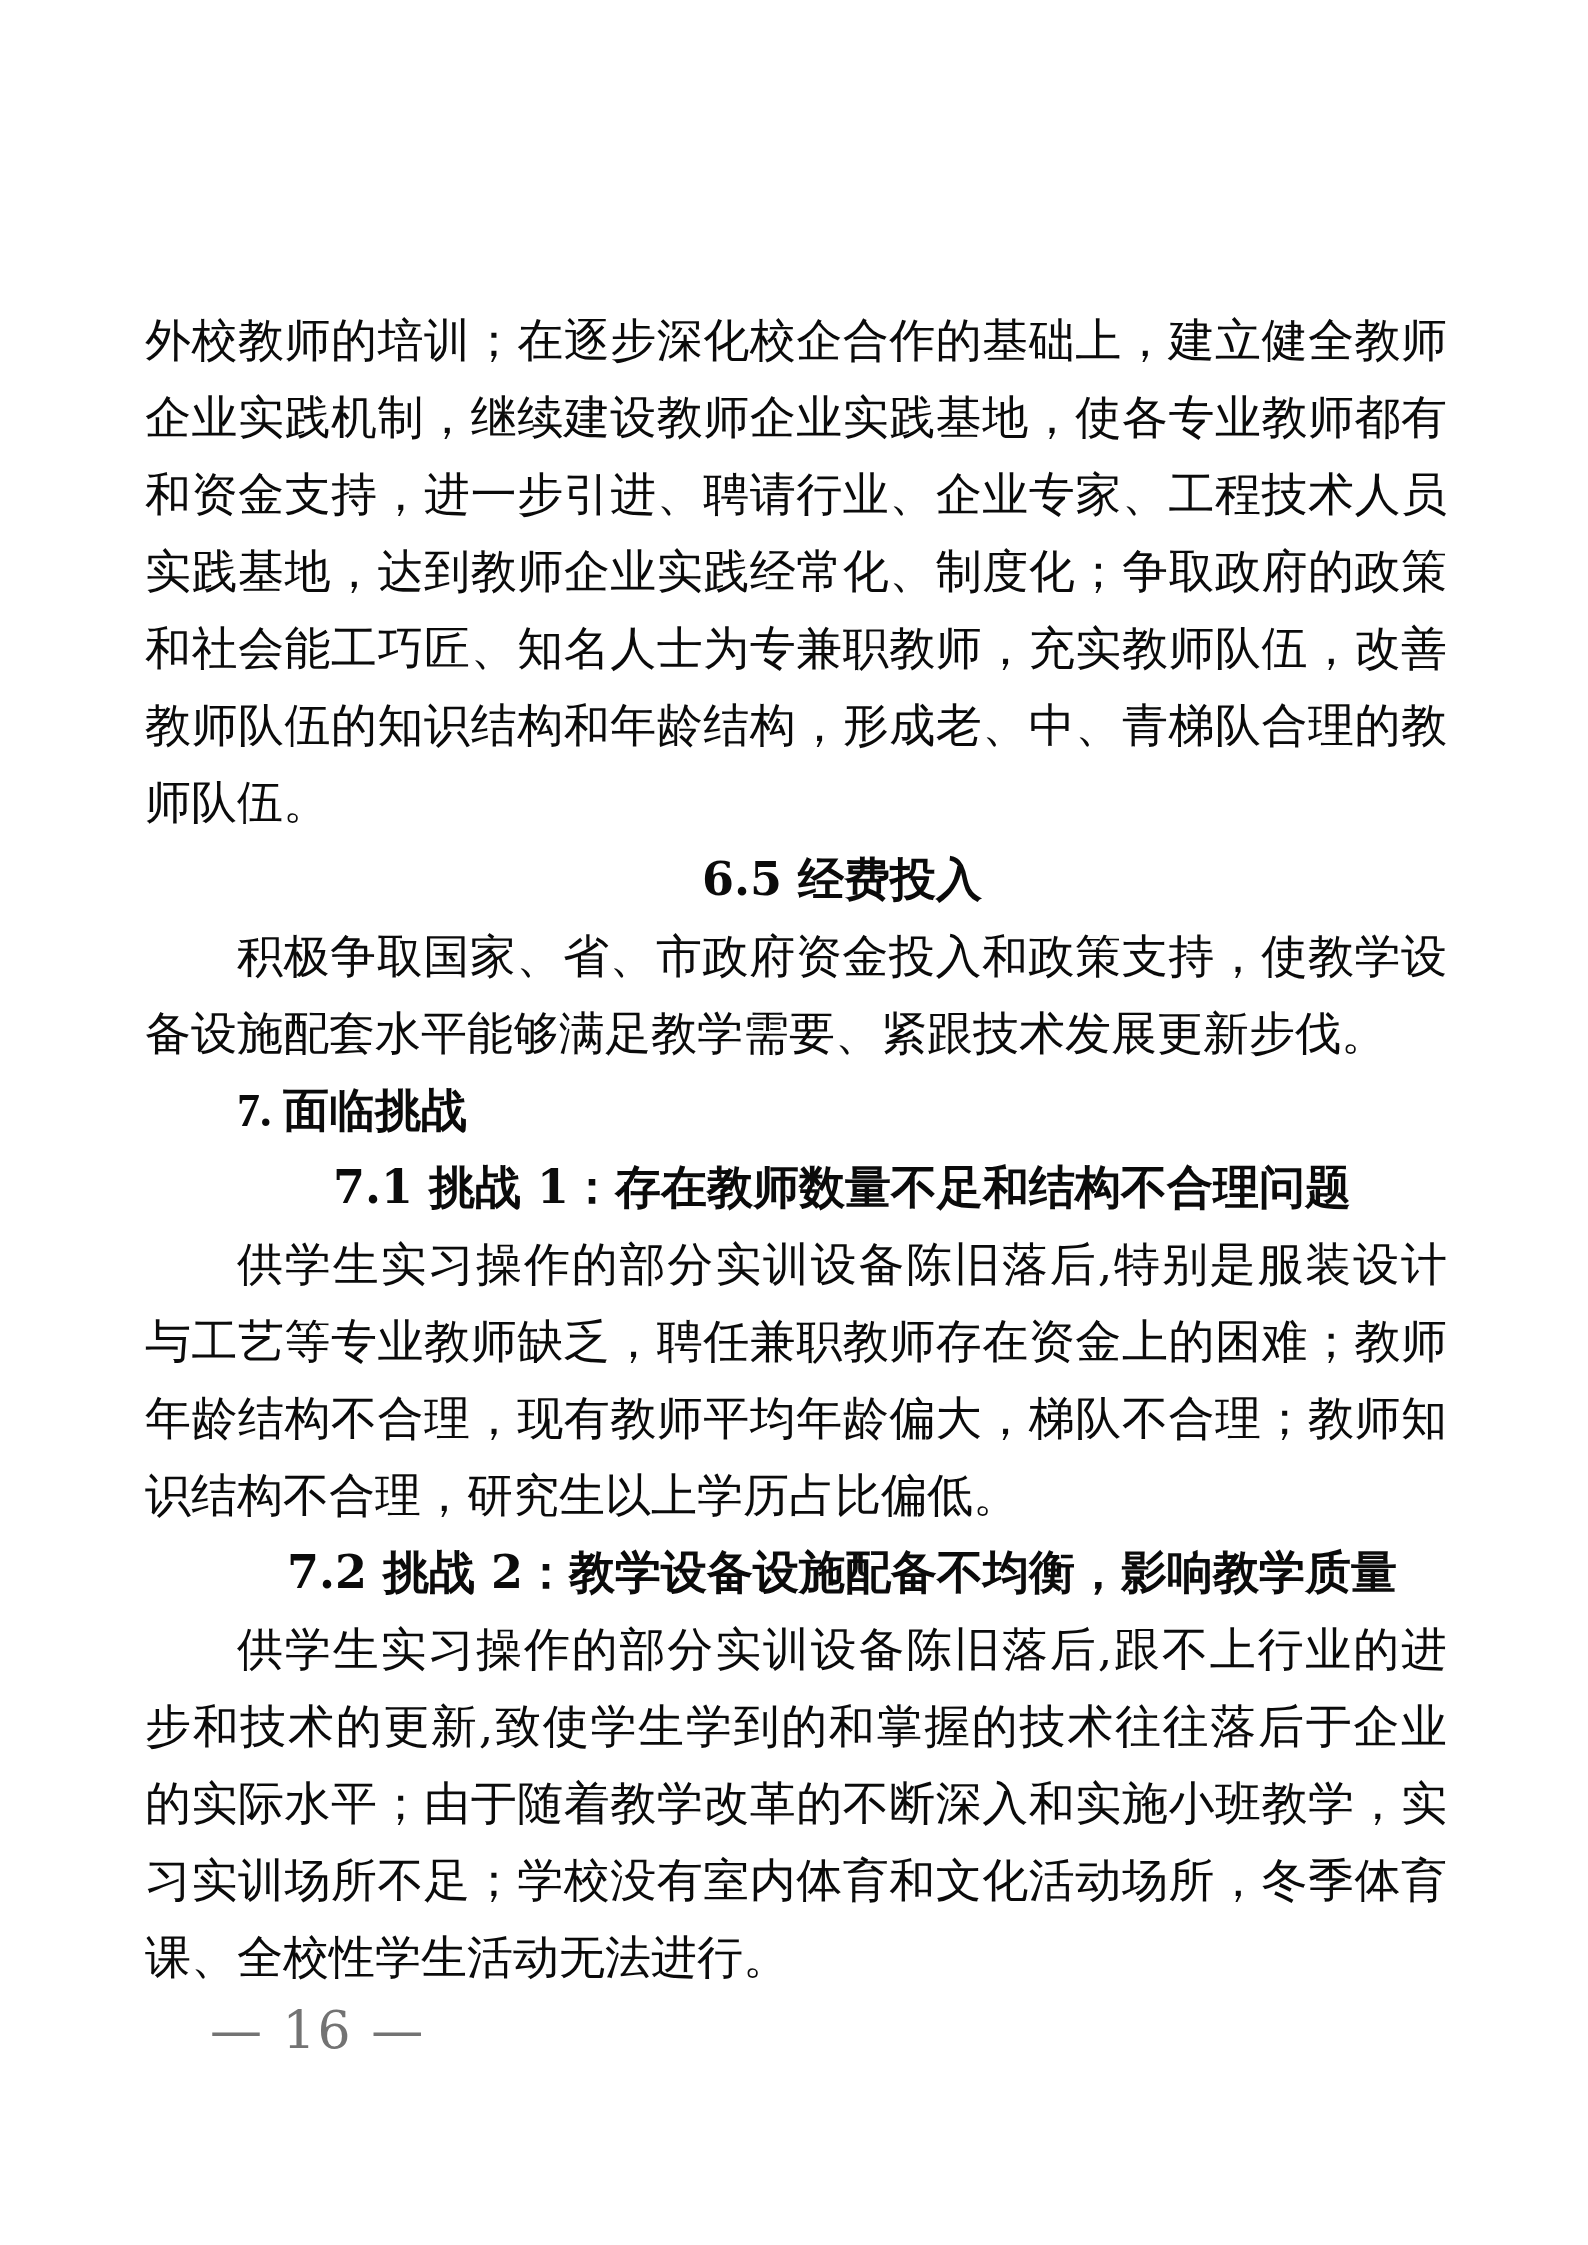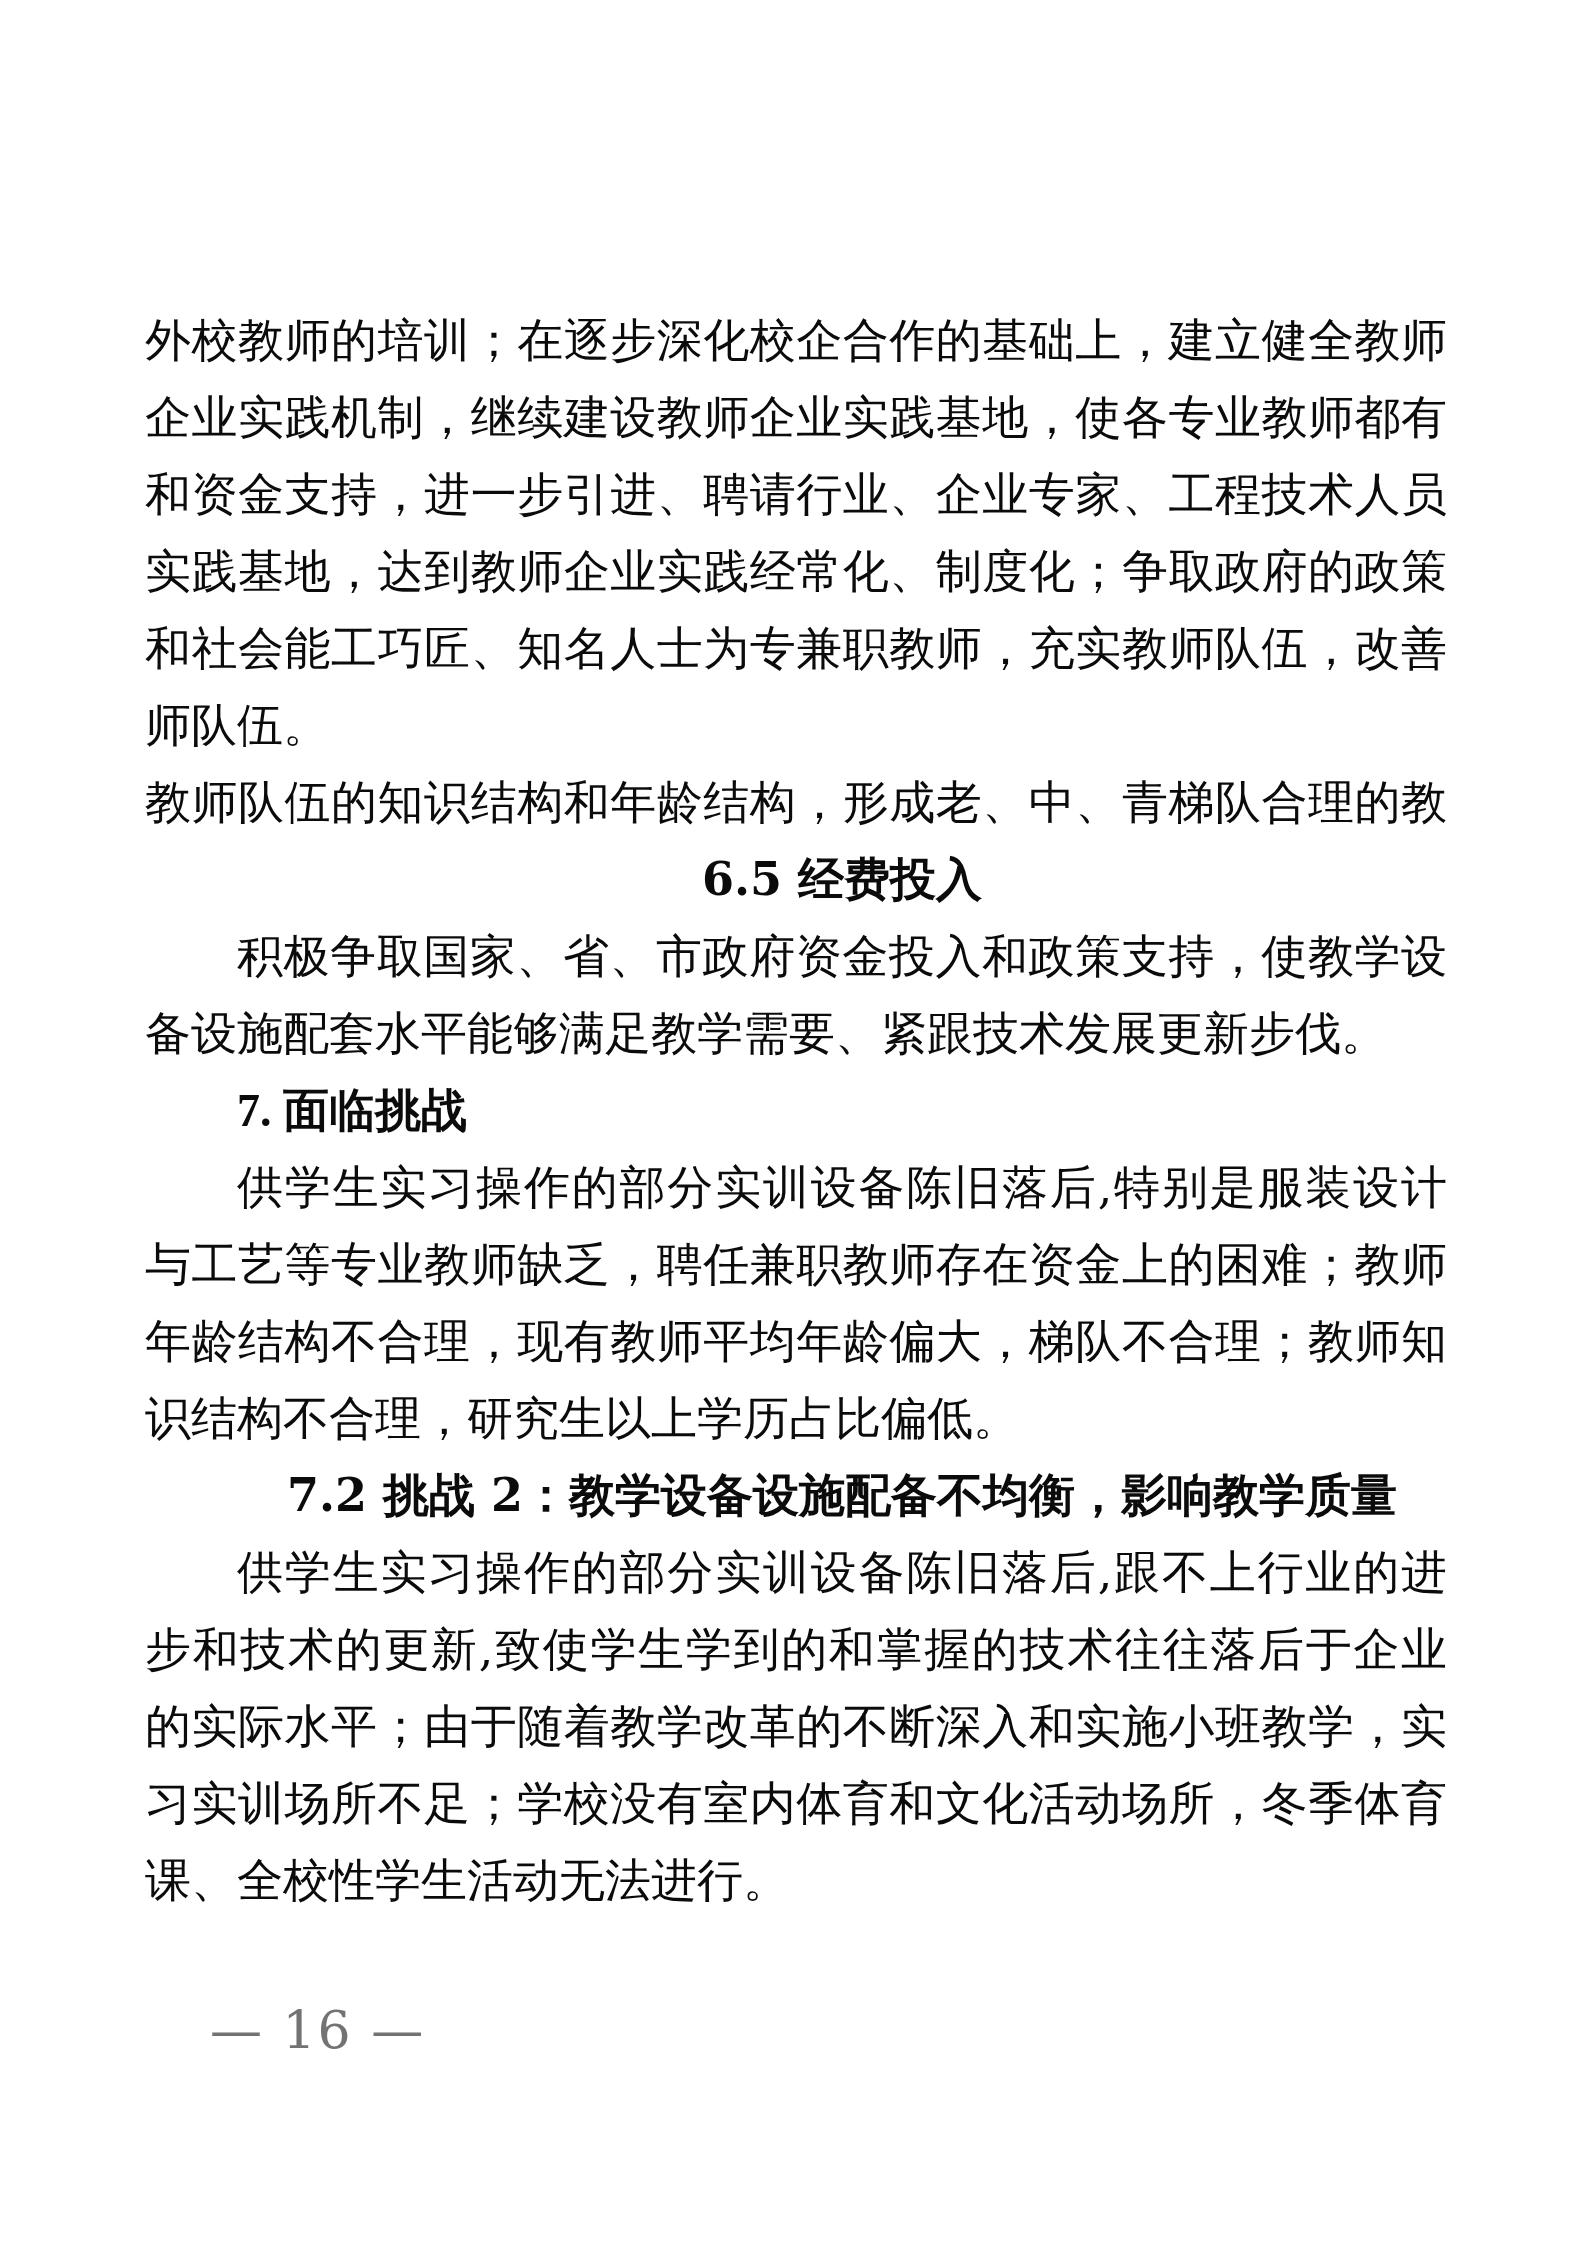--- a/index.html
+++ b/index.html
@@ -69,26 +69,27 @@
 </head>
 <body>
 
 <div class="page">
   <div class="content">
       <div class="line body justify">外校教师的培训；在逐步深化校企合作的基础上，建立健全教师</div>
       <div class="line body justify">企业实践机制，继续建设教师企业实践基地，使各专业教师都有</div>
       <div class="line body justify">和资金支持，进一步引进、聘请行业、企业专家、工程技术人员</div>
       <div class="line body justify">实践基地，达到教师企业实践经常化、制度化；争取政府的政策</div>
       <div class="line body justify">和社会能工巧匠、知名人士为专兼职教师，充实教师队伍，改善</div>
+      <div class="line body justify">教师队伍的知识结构和年龄结构，形成老、中、青梯队合理的教</div>
       <div class="line body">师队伍。</div>
-      <div class="line body justify">教师队伍的知识结构和年龄结构，形成老、中、青梯队合理的教</div>
       <div class="line heading-kai indent">6.5 经费投入</div>
       <div class="line body justify indent">积极争取国家、省、市政府资金投入和政策支持，使教学设</div>
       <div class="line body">备设施配套水平能够满足教学需要、紧跟技术发展更新步伐。</div>
       <div class="line heading-hei indent">7. 面临挑战</div>
+      <div class="line heading-kai indent">7.1 挑战 1：存在教师数量不足和结构不合理问题</div>
       <div class="line body justify indent">供学生实习操作的部分实训设备陈旧落后,特别是服装设计</div>
       <div class="line body justify">与工艺等专业教师缺乏，聘任兼职教师存在资金上的困难；教师</div>
       <div class="line body justify">年龄结构不合理，现有教师平均年龄偏大，梯队不合理；教师知</div>
       <div class="line body">识结构不合理，研究生以上学历占比偏低。</div>
       <div class="line heading-kai indent">7.2 挑战 2：教学设备设施配备不均衡，影响教学质量</div>
       <div class="line body justify indent">供学生实习操作的部分实训设备陈旧落后,跟不上行业的进</div>
       <div class="line body justify">步和技术的更新,致使学生学到的和掌握的技术往往落后于企业</div>
       <div class="line body justify">的实际水平；由于随着教学改革的不断深入和实施小班教学，实</div>
       <div class="line body justify">习实训场所不足；学校没有室内体育和文化活动场所，冬季体育</div>
       <div class="line body">课、全校性学生活动无法进行。</div>

